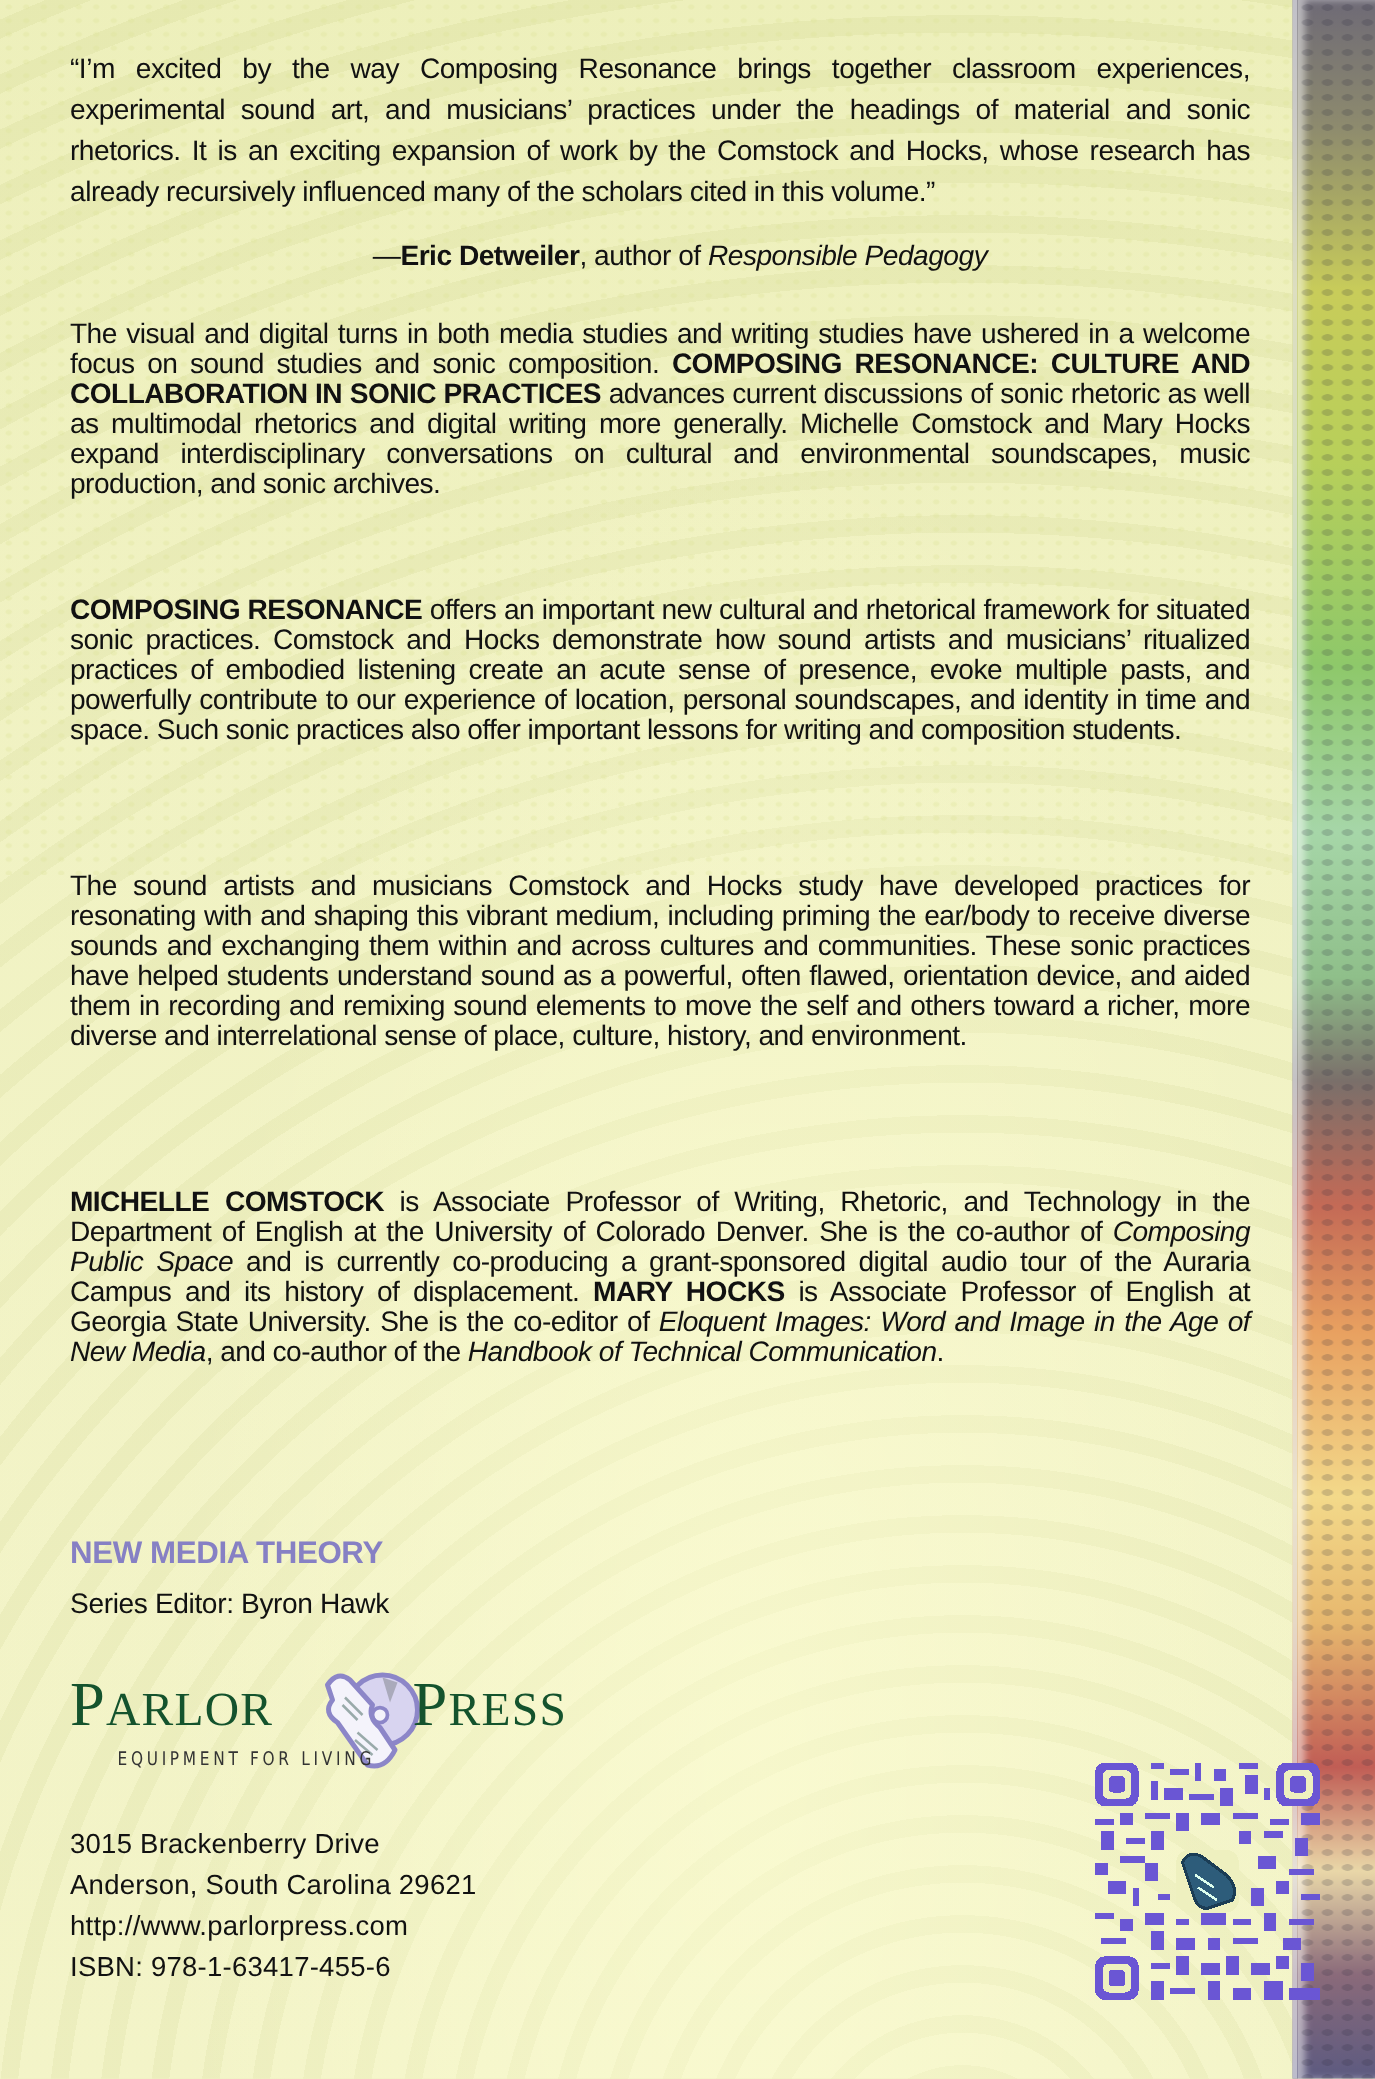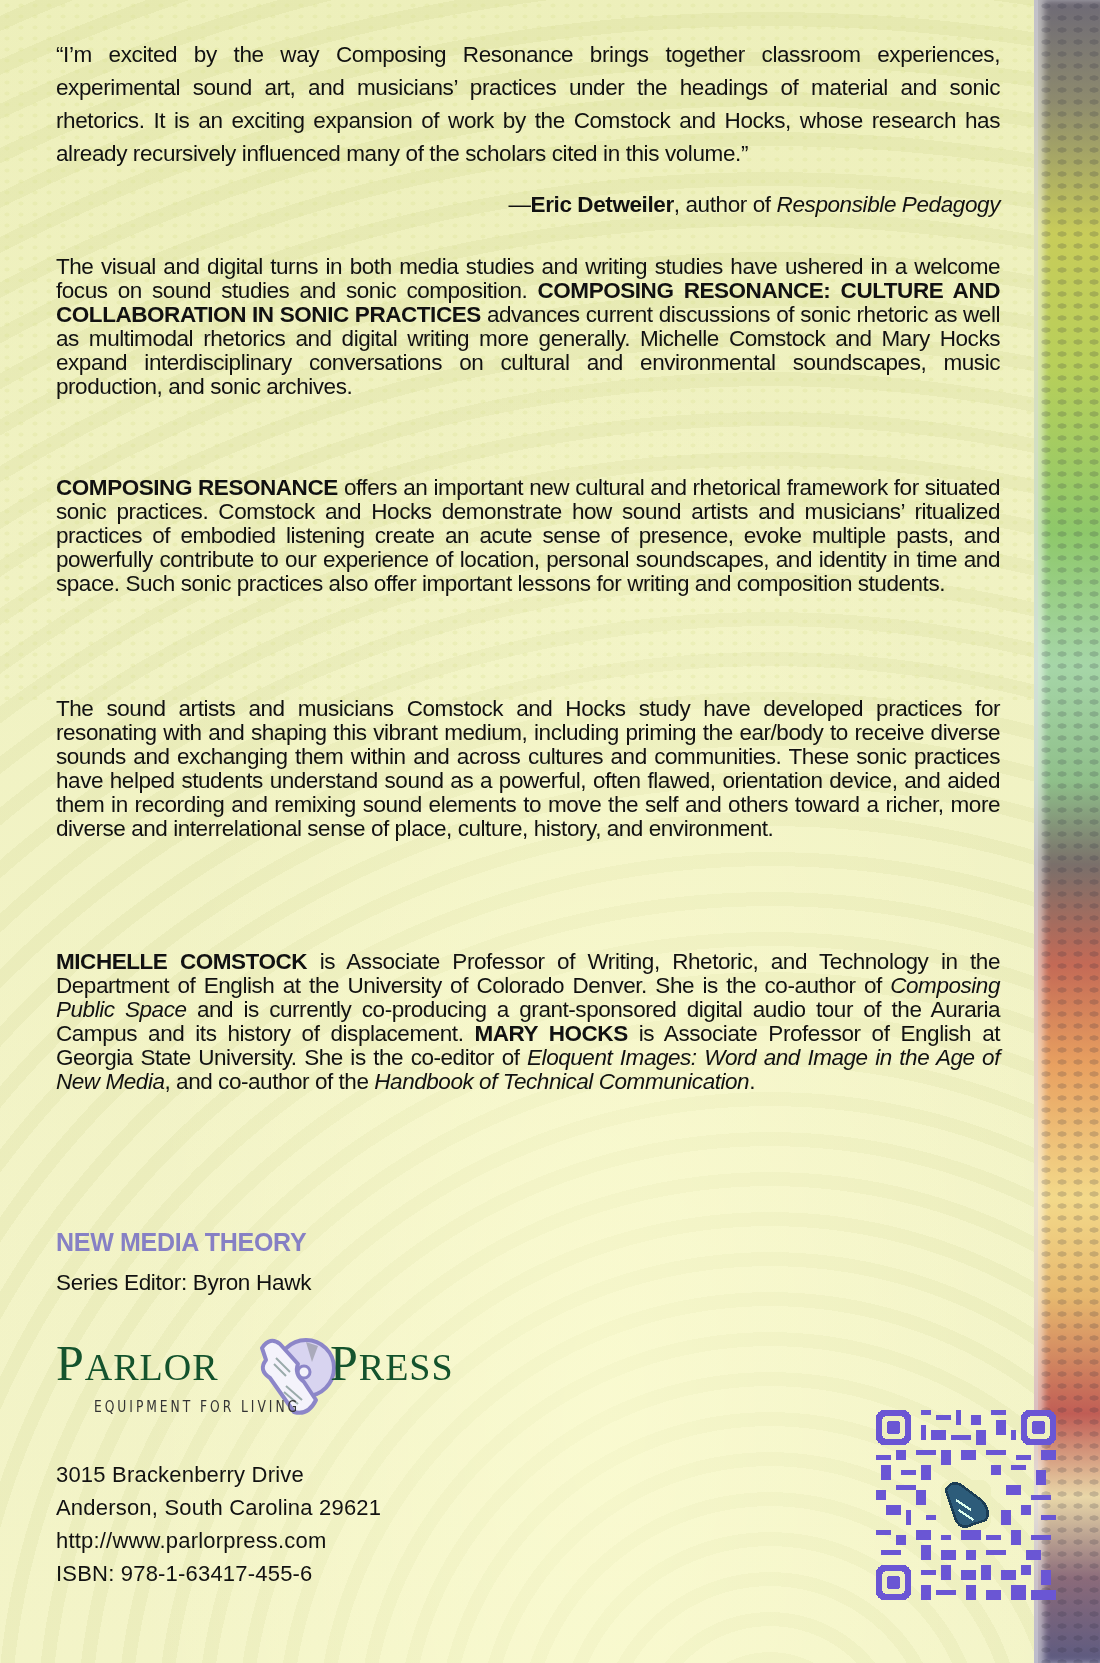--- a/index.html
+++ b/index.html
@@ -38,22 +38,22 @@
     opacity: 0.55;
   }
   .content { position: absolute; left: 56px; top: 0; width: 944px; }
   .quote {
     position: absolute; top: 38px; left: 0; width: 944px;
     font-size: 22.5px; line-height: 33px; text-align: justify;
     font-family: "Liberation Sans Narrow", "Liberation Sans", sans-serif;
     letter-spacing: -0.4px;
   }
   .attribution {
-    position: absolute; top: 188px; left: 0; width: 944px;
-    text-align: right; font-size: 22.5px; line-height: 33px; letter-spacing: -0.4px;
+    position: absolute; top: 188px; left: 16px; width: 944px;
+    text-align: center; font-size: 22.5px; line-height: 33px; letter-spacing: -0.4px;
   }
   .attribution b { font-weight: bold; }
   .attribution i { font-style: italic; }
   .para {
     position: absolute; left: 0; width: 944px;
     font-size: 22.5px; line-height: 24px; text-align: justify;
     letter-spacing: -0.45px;
   }
   .para b { font-weight: bold; }
   .para i { font-style: italic; }

